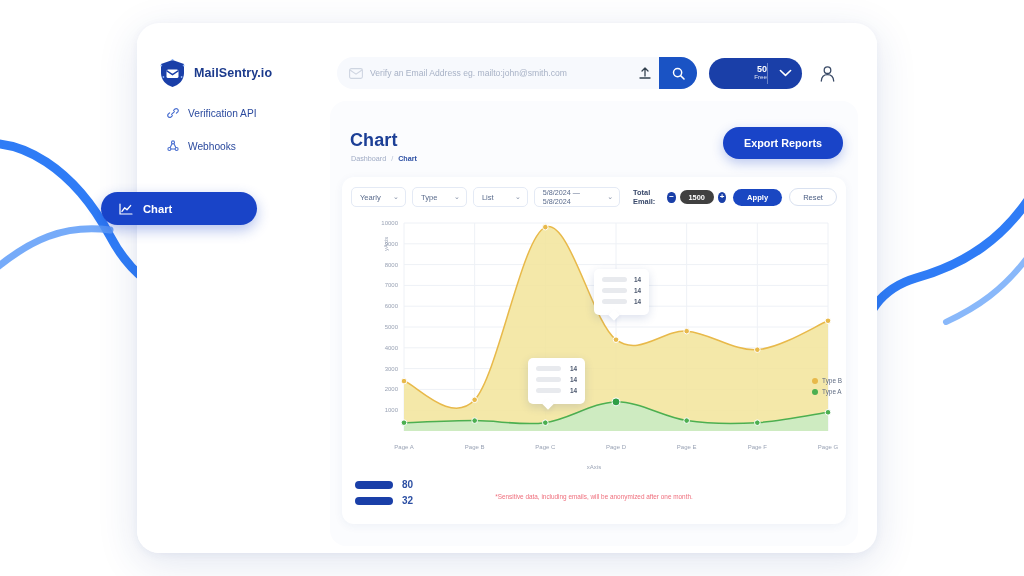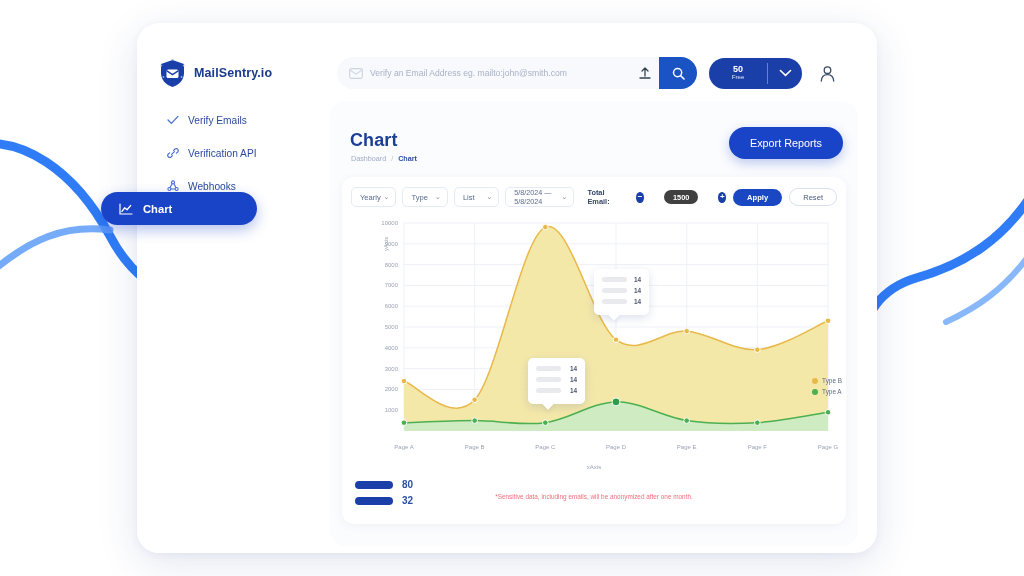--- a/index.html
+++ b/index.html
@@ -72,21 +72,21 @@
   .credit-pill {
     display: flex; align-items: center;
     margin-left: 12px;
     background: #1a3fa8;
     border-radius: 17px;
     height: 31px;
     overflow: hidden;
     cursor: pointer;
   }
   .credit-num {
-    width: 58px; text-align: center; color: #fff; line-height: 1.05;
+    width: 58px; text-align: right; color: #fff; line-height: 1.05;
   }
   .credit-num .n { font-size: 9px; font-weight: 700; display: block; }
   .credit-num .l { font-size: 6.2px; font-weight: 400; display: block; opacity: .85; }
   .credit-div { width: 1px; height: 21px; background: rgba(255,255,255,.35); }
   .credit-chev {
     width: 34px; display: flex; align-items: center; justify-content: center;
   }
   .avatar-btn {
     margin-left: 13px; width: 24px; height: 24px;
     display: flex; align-items: center; justify-content: center;
@@ -153,21 +153,21 @@
   .breadcrumb {
     position: absolute; left: 21px; top: 53px;
     font-size: 7.2px; color: #9fabc4;
   }
   .breadcrumb .sep { margin: 0 3px; color: #b9c3d6; }
   .breadcrumb .crumb-current { color: #2c4fa3; font-weight: 700; }
 
   .export-btn {
     position: absolute; right: 15px; top: 26px;
     background: #1944c8; color: #fff;
-    font-size: 10.8px; font-weight: 400;
+    font-size: 10.8px; font-weight: 700;
     border: none; border-radius: 17px;
     padding: 10px 21px;
     cursor: pointer;
     box-shadow: 0 4px 12px rgba(25,68,200,0.28);
   }
 
   
   .chart-card {
     position: absolute; left: 12px; top: 76px;
     width: 504px; height: 347px;
@@ -191,21 +191,21 @@
     cursor: pointer;
     margin-right: 6px;
   }
   #filter-period { width: 62px; }
   #filter-type   { width: 62px; }
   #filter-list   { width: 62px; }
   #filter-daterange { width: 99px; font-size: 7.2px; }
   .tb-chev { color: #7f8ba3; font-size: 7px; }
 
   .total-email-group {
-    display: flex; align-items: center; gap: 20px; margin-left: 7px;
+    display: flex; align-items: center; gap: 4px; margin-left: 7px;
   }
   .tb-label { font-size: 7.4px; color: #38486a; font-weight: 600; }
   .step-btn {
     width: 11px; height: 11px; border-radius: 50%;
     background: #1a3fa8; color: #fff;
     display: flex; align-items: center; justify-content: center;
     font-size: 8px; line-height: 1; cursor: pointer; font-weight: 700;
   }
   .step-value {
     background: #404040; color: #fff;
@@ -346,28 +346,20 @@
     <div class="avatar-btn">
       <svg width="19" height="19" viewBox="0 0 19 19">
         <circle cx="9.5" cy="6.2" r="3.3" fill="none" stroke="#3a4a66" stroke-width="1.3"></circle>
         <path d="M3.3 17 C3.6 12.6 6.2 10.6 9.5 10.6 C12.8 10.6 15.4 12.6 15.7 17" fill="none" stroke="#3a4a66" stroke-width="1.3" stroke-linecap="round"></path>
       </svg>
     </div>
   </div>
 
   <div class="sidebar">
 
-    <div class="nav-item" id="nav-verify-emails">
-      <span class="nav-ico">
-        <svg width="12" height="10" viewBox="0 0 12 10">
-          <path d="M1 5 L4.4 8.4 L11 1.4" fill="none" stroke="#4a6fd0" stroke-width="1.3" stroke-linecap="round" stroke-linejoin="round"></path>
-        </svg>
-      </span>
-      <span>Verify Emails</span>
-    </div>
 
     <div class="nav-item" id="nav-verification-api">
       <span class="nav-ico">
         <svg width="12" height="12" viewBox="0 0 12 12">
           <path d="M4.6 7.4 L7.4 4.6" stroke="#4a6fd0" stroke-width="1.2" stroke-linecap="round"></path>
           <path d="M6.6 3.4 L8 2 A2 2 0 0 1 10.8 4.8 L9.4 6.2" fill="none" stroke="#4a6fd0" stroke-width="1.2" stroke-linecap="round"></path>
           <path d="M5.4 8.6 L4 10 A2 2 0 0 1 1.2 7.2 L2.6 5.8" fill="none" stroke="#4a6fd0" stroke-width="1.2" stroke-linecap="round"></path>
         </svg>
       </span>
       <span>Verification API</span>

